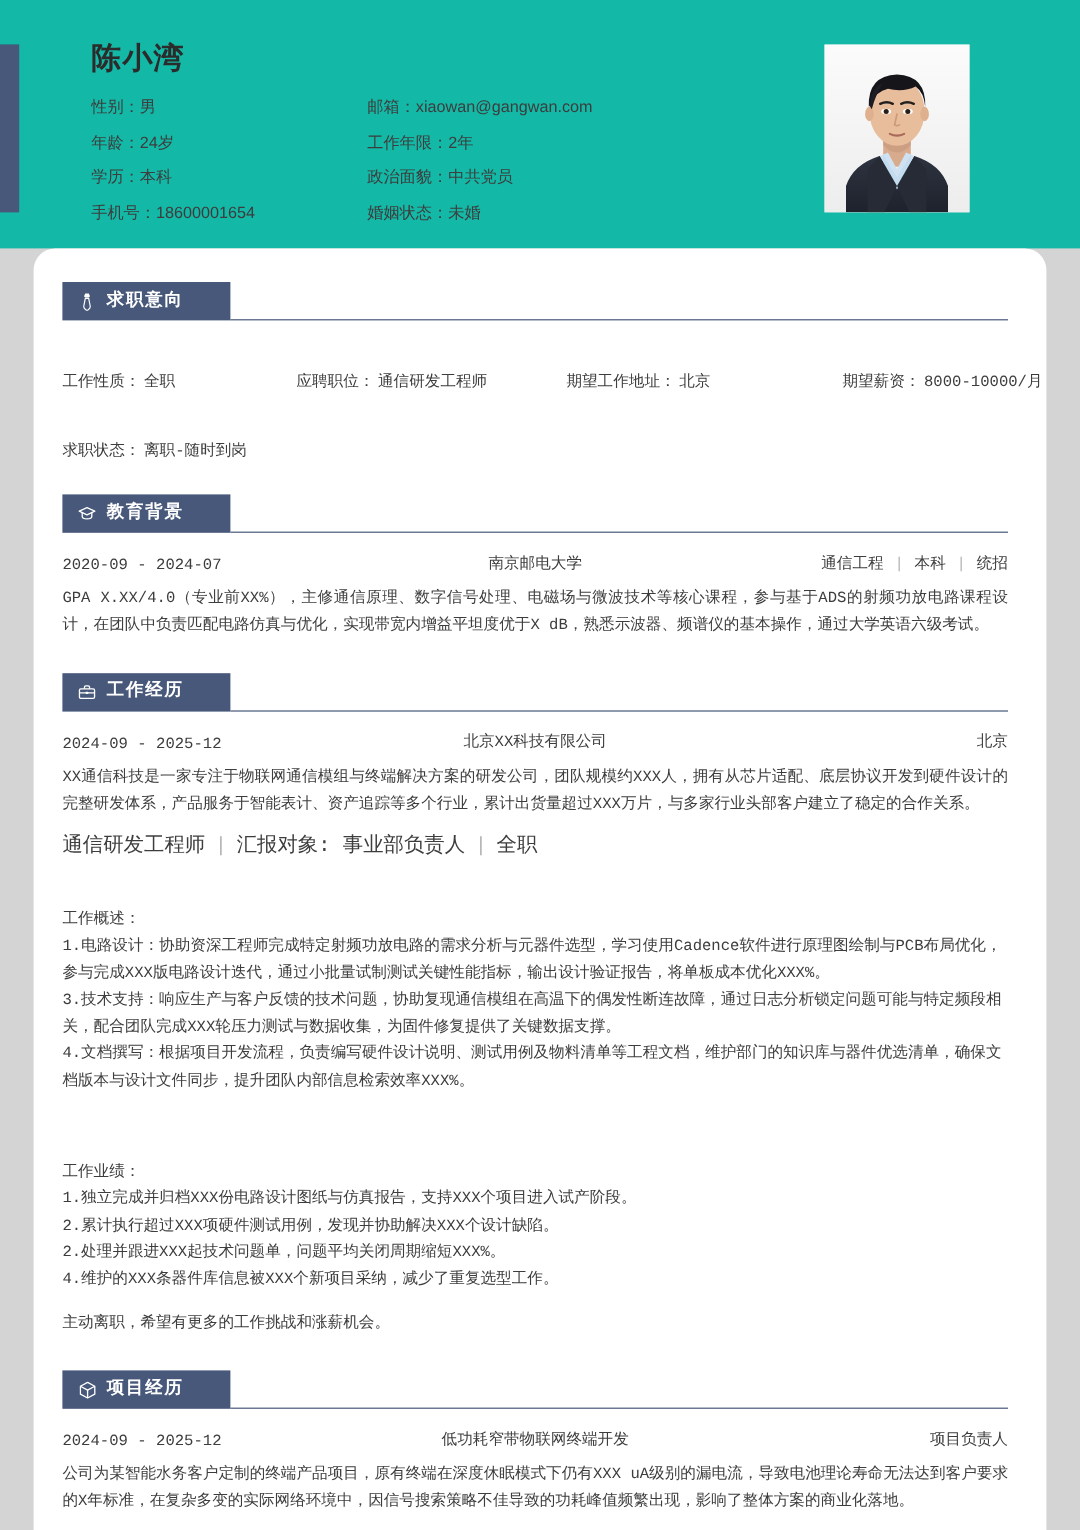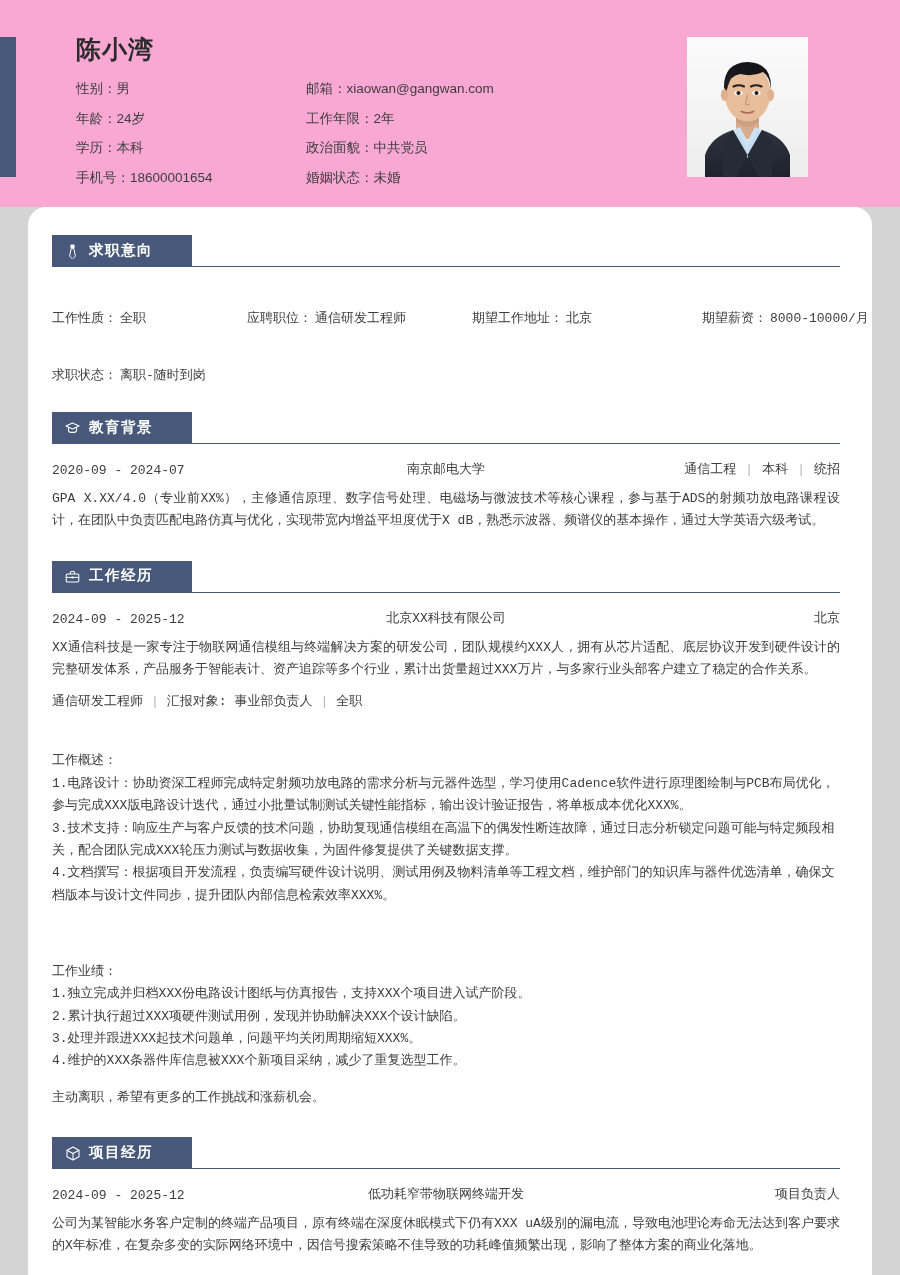--- a/index.html
+++ b/index.html
@@ -12,21 +12,21 @@
     background: #d4d4d4;
     font-family: "Liberation Sans", "DejaVu Sans", sans-serif;
     color: #333333;
     position: relative;
   }
 
   
   .header {
     position: relative;
     height: 207px;
-    background: #f9a8d4;
+    background: #14b8a6;
   }
   .header-accent {
     position: absolute;
     left: 0; top: 37px;
     width: 16px; height: 140px;
     background: #47587a;
   }
   .header-inner {
     position: absolute;
     left: 76px; top: 34px;
@@ -153,21 +153,21 @@
   }
 
   .para {
     font-size: 13px;
     line-height: 1.72;
     color: #3d3d3d;
     margin-bottom: 11px;
     text-align: justify;
   }
   .meta-line {
-    font-size: 13px;
+    font-size: 17px;
     color: #3d3d3d;
     margin-bottom: 14px;
   }
   .meta-line .sep {
     display: inline-block;
     margin: 0 8px;
     color: #b5b5b5;
   }
   .block {
     font-size: 13px;
@@ -328,21 +328,21 @@
       <div class="block-title">工作概述：</div>
       <div class="block">1.电路设计：协助资深工程师完成特定射频功放电路的需求分析与元器件选型，学习使用Cadence软件进行原理图绘制与PCB布局优化，参与完成XXX版电路设计迭代，通过小批量试制测试关键性能指标，输出设计验证报告，将单板成本优化XXX%。</div>
       <div class="block">3.技术支持：响应生产与客户反馈的技术问题，协助复现通信模组在高温下的偶发性断连故障，通过日志分析锁定问题可能与特定频段相关，配合团队完成XXX轮压力测试与数据收集，为固件修复提供了关键数据支撑。</div>
       <div class="block">4.文档撰写：根据项目开发流程，负责编写硬件设计说明、测试用例及物料清单等工程文档，维护部门的知识库与器件优选清单，确保文档版本与设计文件同步，提升团队内部信息检索效率XXX%。</div>
 
       <div class="gap"></div>
 
       <div class="block-title">工作业绩：</div>
       <div class="block">1.独立完成并归档XXX份电路设计图纸与仿真报告，支持XXX个项目进入试产阶段。</div>
       <div class="block">2.累计执行超过XXX项硬件测试用例，发现并协助解决XXX个设计缺陷。</div>
-      <div class="block">3.处理并跟进XXX起技术问题单，问题平均关闭周期缩短XXX%。</div>
+      <div class="block">2.处理并跟进XXX起技术问题单，问题平均关闭周期缩短XXX%。</div>
       <div class="block">4.维护的XXX条器件库信息被XXX个新项目采纳，减少了重复选型工作。</div>
 
       <div class="gap"></div>
 
       <div class="block">主动离职，希望有更多的工作挑战和涨薪机会。</div>
     </div>
   </div>
 
   <div class="section">
     <div class="sec-head">

